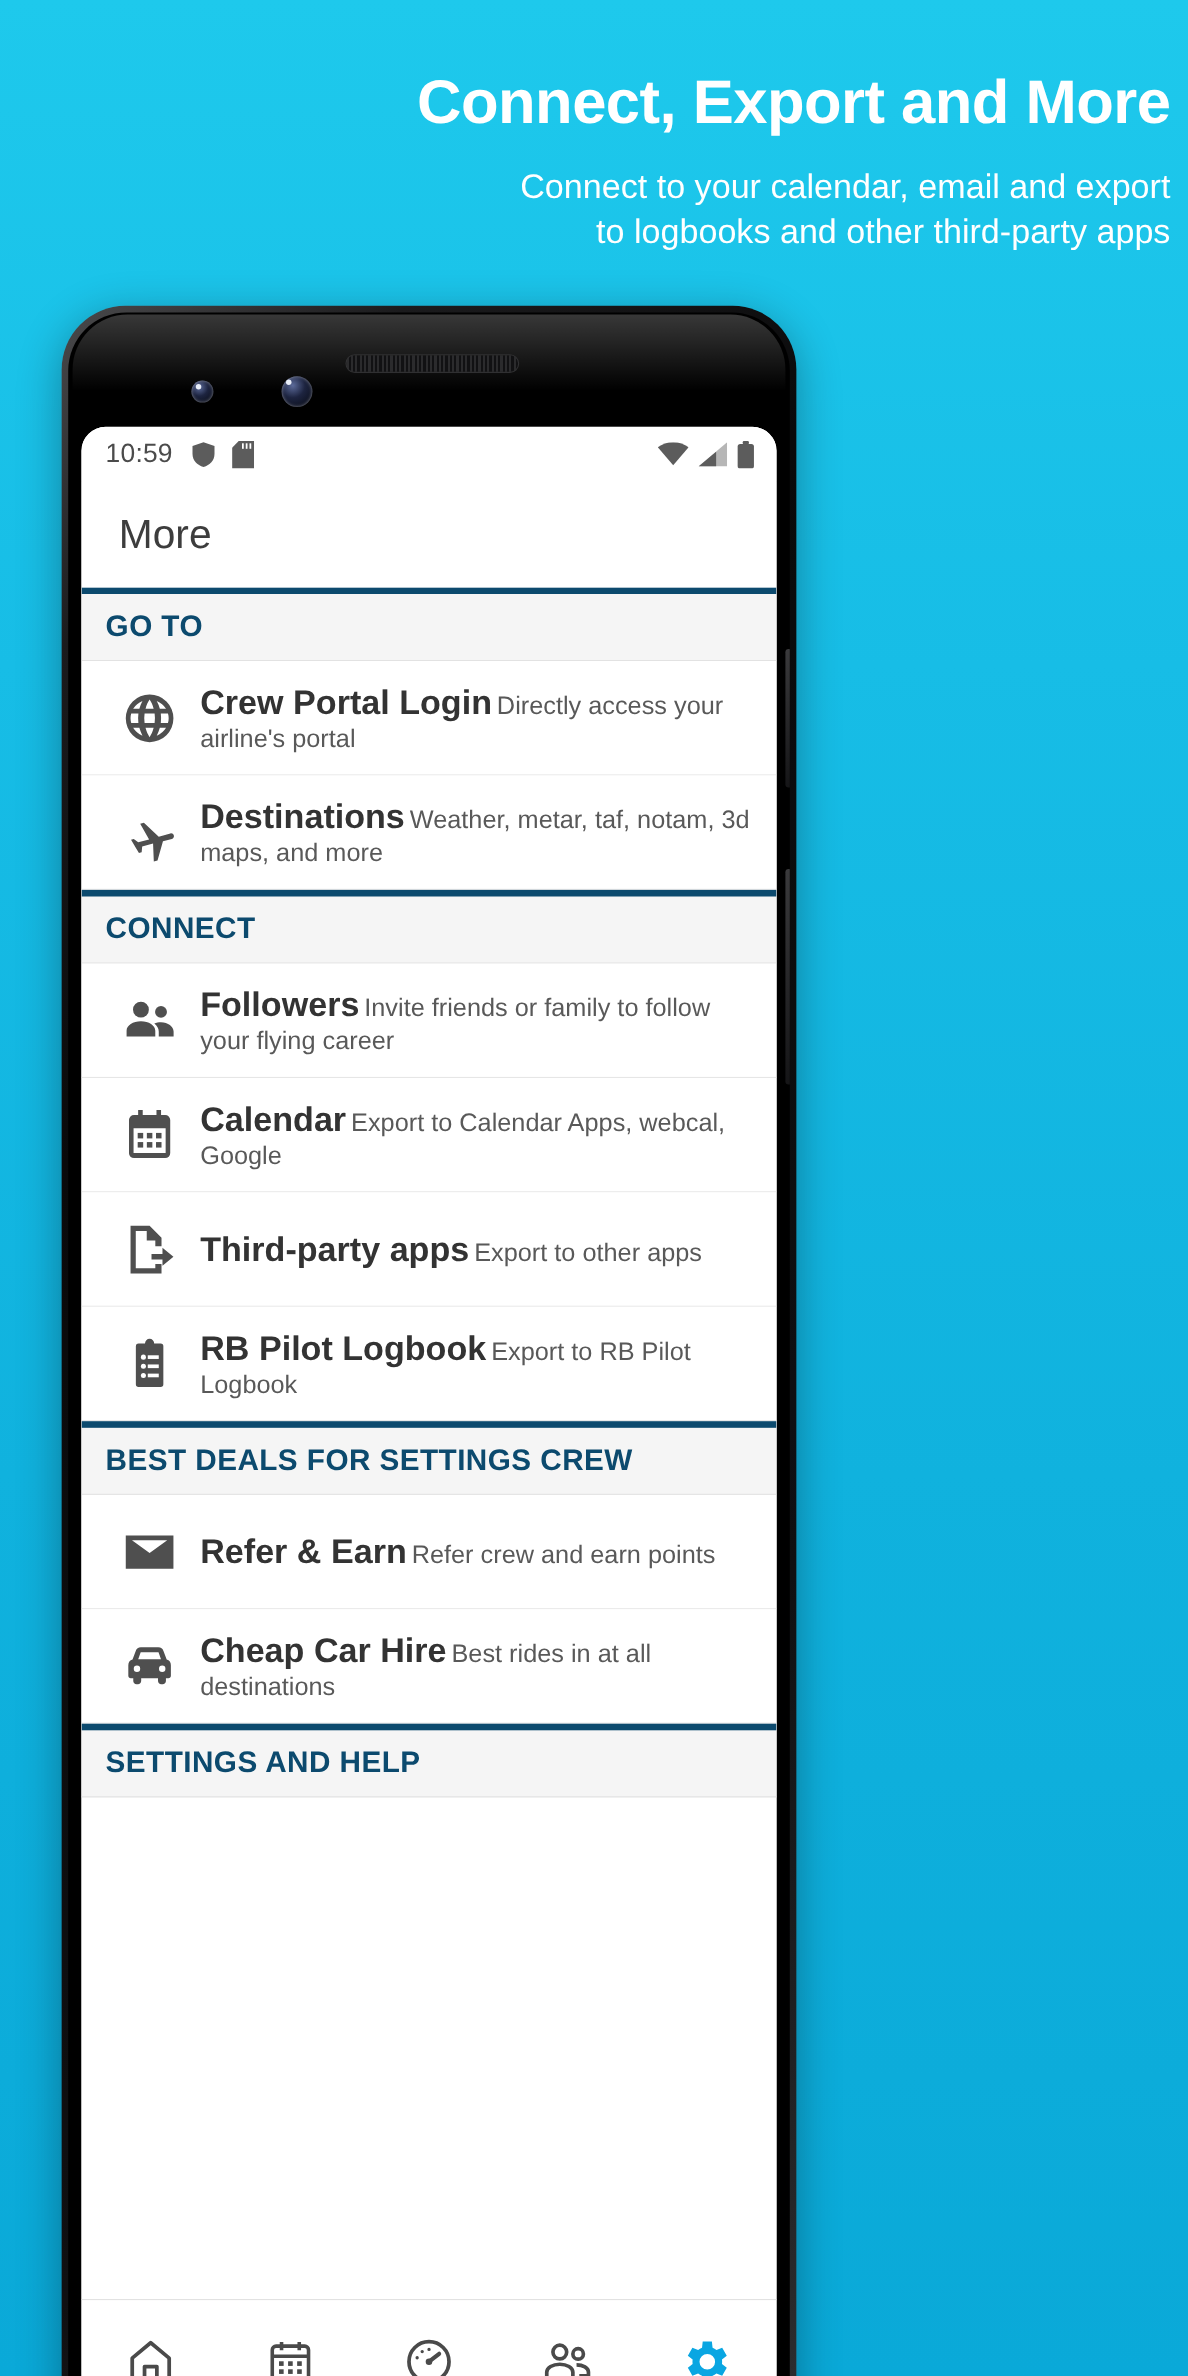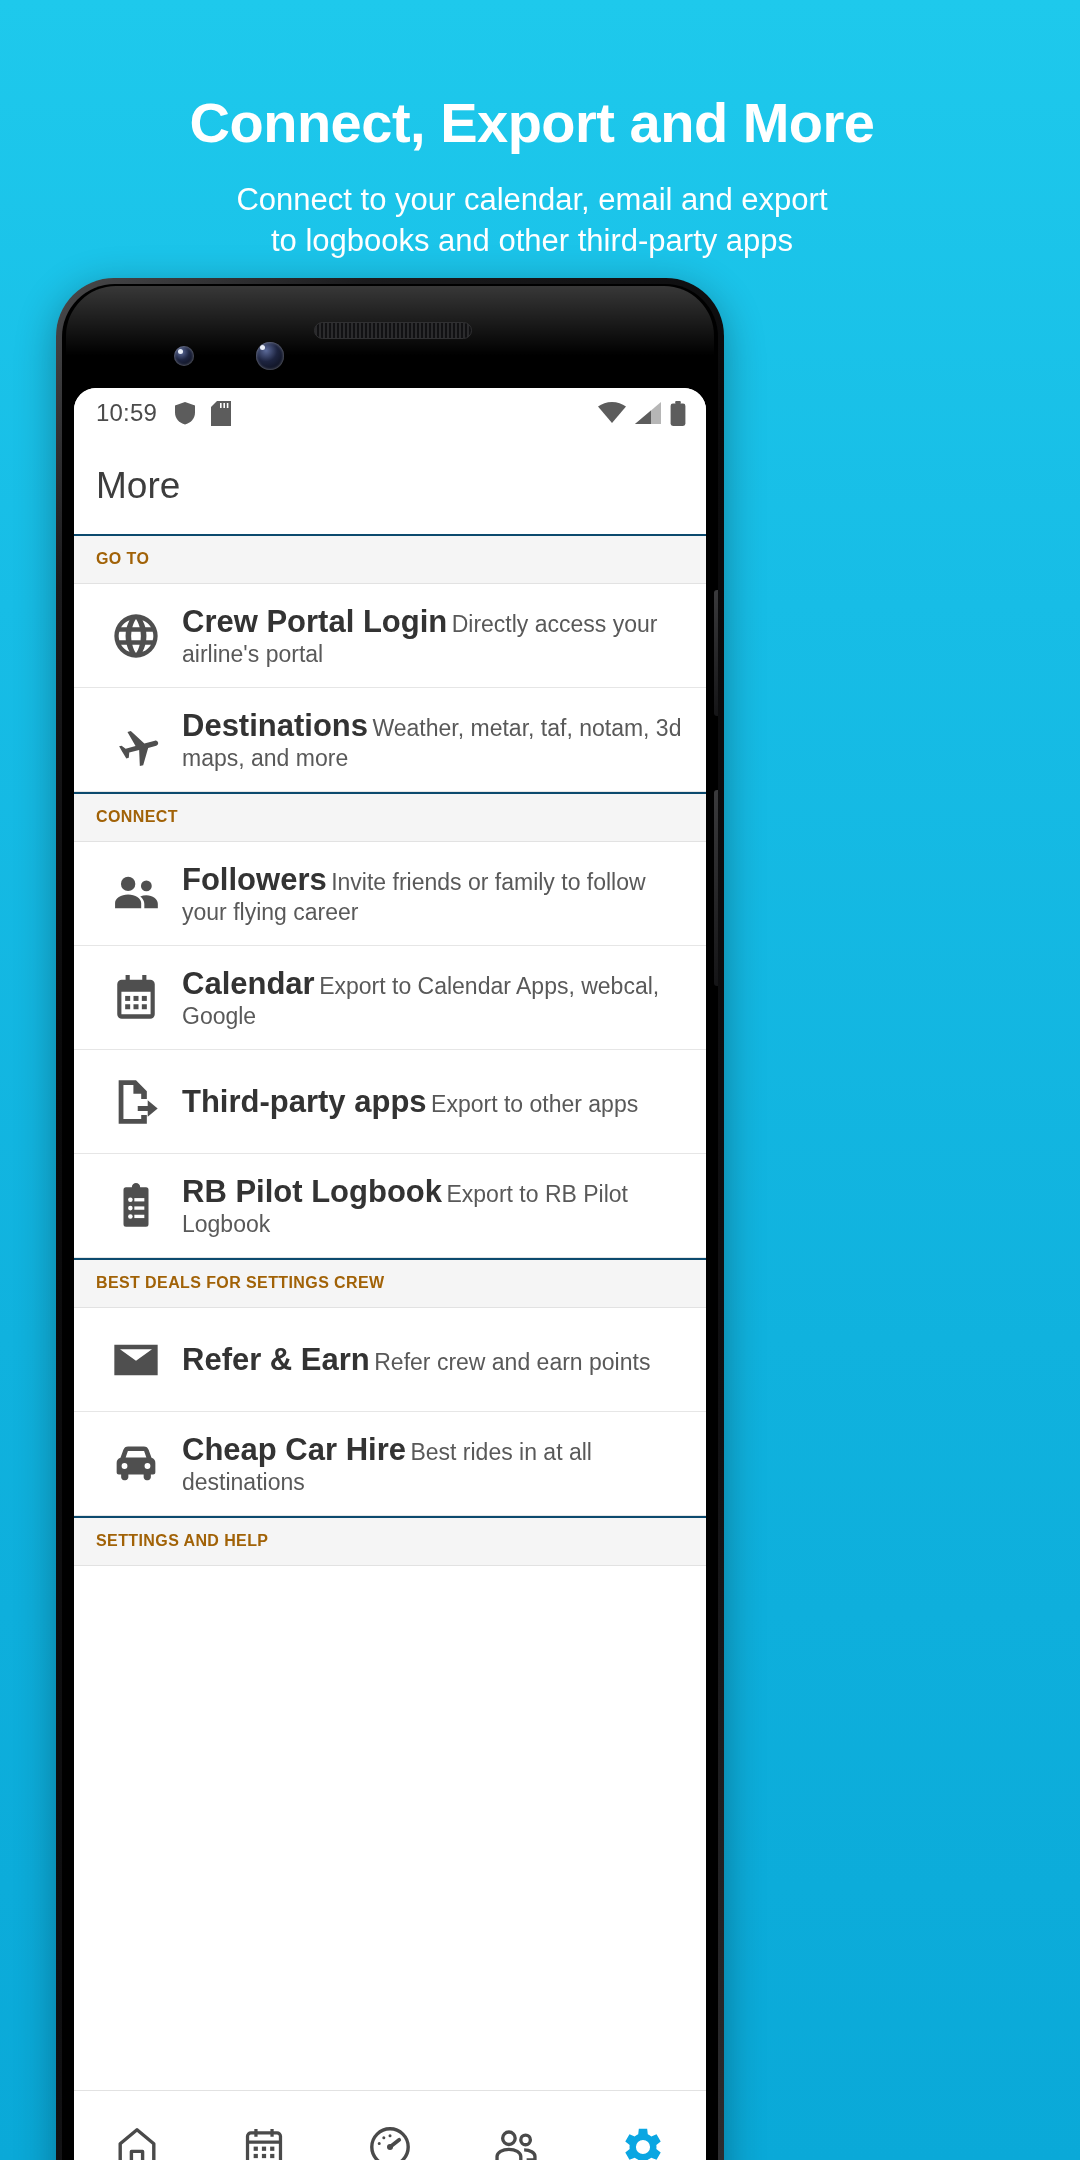--- a/index.html
+++ b/index.html
@@ -10,22 +10,22 @@
   }
   body {
     background: linear-gradient(180deg, #1ec9ec 0%, #17bde6 28%, #10b2de 62%, #0aa9d8 100%);
     position: relative;
   }
 
   
   .promo {
     position: absolute;
     top: 0; left: 0; right: 16px;
-    padding-top: 92px;
-    text-align: center;
+    padding-top: 62px;
+    text-align: right;
     color: #ffffff;
   }
   .promo-title {
     font-size: 56px;
     font-weight: bold;
     letter-spacing: -0.5px;
     line-height: 1.1;
     color: #ffffff;
   }
   .promo-sub {
@@ -125,32 +125,33 @@
     flex: 0 0 96px;
     display: flex;
     align-items: center;
     padding: 0 22px;
     background: #ffffff;
   }
   .appbar-title {
     font-size: 37px;
     color: #3d3d3d;
     font-weight: 400;
+    margin-left: 12px;
   }
 
   .list { flex: 1 1 auto; overflow: hidden; background: #ffffff; }
 
   .section-header {
     background: #f5f5f5;
-    border-top: 2px solid #0c4a6e;
+    border-top: 6px solid #0c4a6e;
     border-bottom: 1px solid #e2e2e2;
     padding: 14px 22px 15px 22px;
-    font-size: 16px;
+    font-size: 27px;
     font-weight: bold;
-    color: #a16207;
+    color: #0c4a6e;
     letter-spacing: 0.4px;
   }
 
   .row {
     display: flex;
     align-items: center;
     padding: 16px 20px 16px 22px;
     border-bottom: 1px solid #e6e6e6;
     background: #ffffff;
     min-height: 104px;

